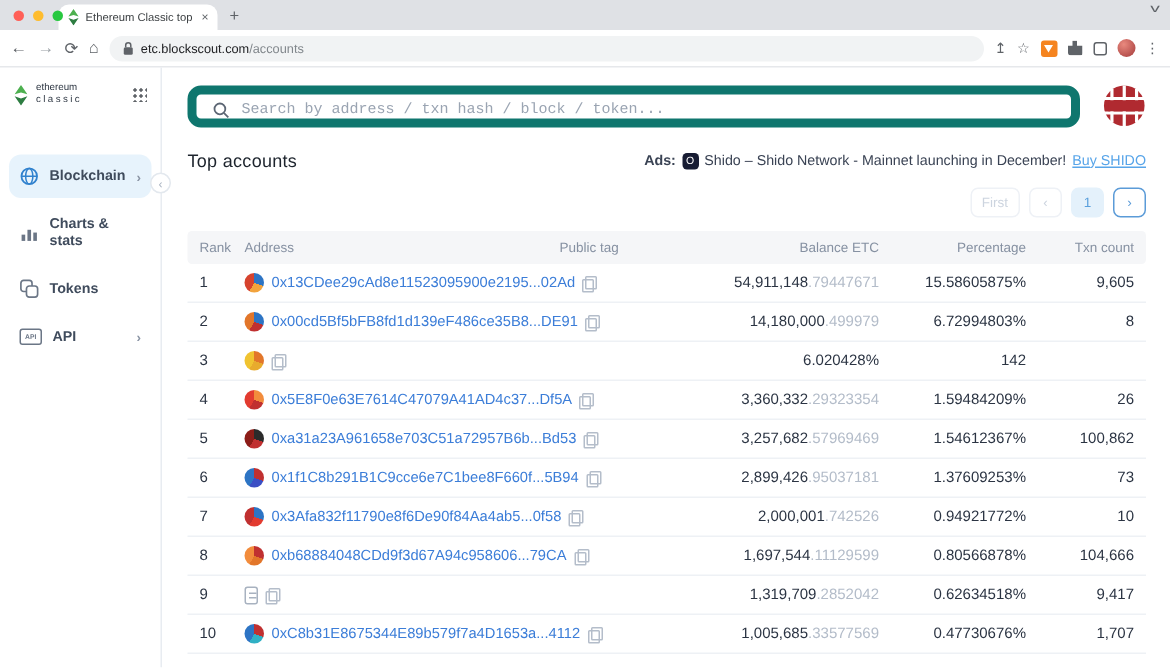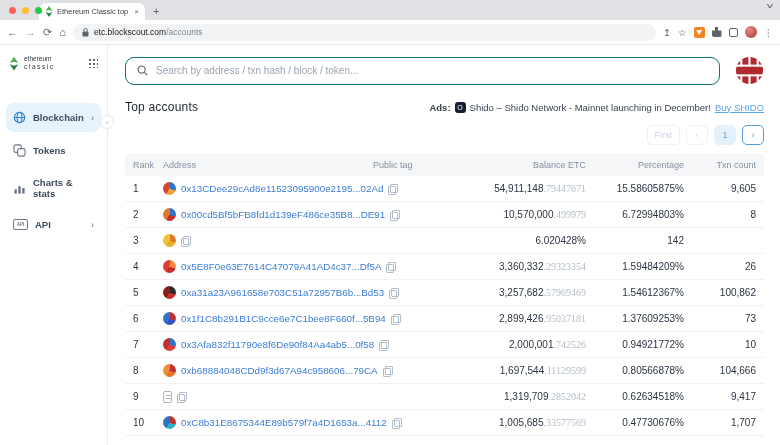--- a/index.html
+++ b/index.html
@@ -54,22 +54,22 @@
   .menu-item { display:flex; align-items:center; gap:7px; padding:8px 7px;
     border-radius:8px; font-size:9.5px; color:#3f4b5c; font-weight:bold; }
   .menu-item.active { background:#e7f3fc; }
   .menu-chevron { margin-left:auto; color:#8a94a4; font-size:9px; }
   .mi-icon { width:13px; height:13px; flex-shrink:0; }
   .api-badge { width:15px; height:11px; border:1px solid #6b7686; border-radius:2px;
     font-size:4.5px; color:#6b7686; display:flex; align-items:center; justify-content:center; font-weight:bold; }
 
   .content { flex:1; padding:11px 16px 0 17px; }
   .search-row { display:flex; align-items:center; gap:15px; }
-  .searchbar { flex:1; height:28px; border:1px solid #0f766e; border-radius:9px;
-    display:flex; align-items:center; padding:0 11px; gap:8px; }
+  .searchbar { flex:1; height:28px; border:6px solid #0f766e; border-radius:9px;
+    display:flex; align-items:flex-end; padding:0 11px; gap:8px;font-family:Liberation Mono, monospace; }
   .search-ph { font-size:10px; color:#9aa4b2; }
   .site-logo { width:29px; height:29px; flex-shrink:0; }
 
   .title-row { display:flex; align-items:center; justify-content:space-between; margin-top:15px; }
   .page-title { font-size:12px; font-weight:500; color:#1d242d; letter-spacing:.2px;
                 font-family:"Liberation Sans", sans-serif; }
   .ads { display:flex; align-items:center; gap:4px; font-size:9.5px; color:#3a4354; }
   .ads-label { font-weight:bold; }
   .shido-icon { width:11px; height:11px; background:#171c33; border-radius:3px;
     color:#fff; font-size:7px; display:flex; align-items:center; justify-content:center; }
@@ -92,21 +92,21 @@
   .identicon { width:13px; height:13px; border-radius:50%; flex-shrink:0; }
   .doc-icon { width:9px; height:12px; border:1px solid #a8b2c0; border-radius:2px; flex-shrink:0;
     background:linear-gradient(#a8b2c0,#a8b2c0) 2px 3px/5px 1px no-repeat,
                linear-gradient(#a8b2c0,#a8b2c0) 2px 6px/5px 1px no-repeat; }
   .addr-link { color:#3b7dd8; font-size:9.8px; text-decoration:none; }
   .copy-ic { width:9px; height:10px; position:relative; flex-shrink:0; }
   .copy-ic::before { content:""; position:absolute; left:0; top:2px; width:6px; height:7px;
     border:1px solid #b4bdca; border-radius:1px; background:#fff; }
   .copy-ic::after { content:""; position:absolute; left:2px; top:0; width:6px; height:7px;
     border:1px solid #b4bdca; border-radius:1px; }
-  .bal-dec, .txt-muted { color:#b3bcc9;font-family:Liberation Serif, serif; }
+  .bal-dec, .txt-muted { color:#b3bcc9; }
 </style>
 </head>
 <body>
 
 <div class="tabstrip">
   <div class="traffic">
     <span class="dot r"></span>
     <span class="dot y"></span>
     <span class="dot g"></span>
   </div>
@@ -164,32 +164,32 @@
         <svg class="mi-icon" viewBox="0 0 14 14">
           <circle cx="7" cy="7" r="5.6" fill="none" stroke="#3182ce" stroke-width="1.3"></circle>
           <ellipse cx="7" cy="7" rx="2.6" ry="5.6" fill="none" stroke="#3182ce" stroke-width="1.1"></ellipse>
           <line x1="1.4" y1="7" x2="12.6" y2="7" stroke="#3182ce" stroke-width="1.1"></line>
         </svg>
         <span>Blockchain</span>
         <span class="menu-chevron">›</span>
       </div>
       <div class="menu-item">
         <svg class="mi-icon" viewBox="0 0 14 14">
-          <rect x="1" y="1" width="8" height="8" rx="2" fill="none" stroke="#6b7686" stroke-width="1.2"></rect>
-          <rect x="5" y="5" width="8" height="8" rx="2" fill="#fff" stroke="#6b7686" stroke-width="1.2"></rect>
-        </svg>
-        <span>Tokens</span>
-      </div>
-      <div class="menu-item">
-        <svg class="mi-icon" viewBox="0 0 14 14">
           <rect x="1.5" y="8" width="2.6" height="4.5" fill="#6b7686"></rect>
           <rect x="5.7" y="4.5" width="2.6" height="8" fill="#6b7686"></rect>
           <rect x="9.9" y="6.5" width="2.6" height="6" fill="#6b7686"></rect>
         </svg>
         <span>Charts &amp; stats</span>
+      </div>
+      <div class="menu-item">
+        <svg class="mi-icon" viewBox="0 0 14 14">
+          <rect x="1" y="1" width="8" height="8" rx="2" fill="none" stroke="#6b7686" stroke-width="1.2"></rect>
+          <rect x="5" y="5" width="8" height="8" rx="2" fill="#fff" stroke="#6b7686" stroke-width="1.2"></rect>
+        </svg>
+        <span>Tokens</span>
       </div>
       <div class="menu-item">
         <span class="api-badge">API</span>
         <span>API</span>
         <span class="menu-chevron">›</span>
       </div>
     </div>
   </div>
 
   <div class="content">
@@ -257,21 +257,21 @@
 
   <div class="tr">
     <div>2</div>
     <div class="addr-cell">
       <span class="identicon" style="background: conic-gradient(from 210deg, rgb(226, 118, 42) 0deg, rgb(226, 118, 42) 42%, rgb(45, 116, 196) 42%, rgb(45, 116, 196) 72%, rgb(192, 48, 48) 72%, rgb(192, 48, 48) 100%);"></span>
 
       <a class="addr-link" href="#">0x00cd5Bf5bFB8fd1d139eF486ce35B8...DE91</a>
       <span class="copy-ic"></span>
     </div>
     <div></div>
-    <div class="c-right"><span>10,570,000</span><span class="bal-dec">.499979</span></div>
+    <div class="c-right"><span>14,180,000</span><span class="bal-dec">.499979</span></div>
     <div class="c-right">6.72994803%</div>
     <div class="c-right">8</div>
   </div>
 
   <div class="tr">
     <div>3</div>
     <div class="addr-cell">
       <span class="identicon" style="background: conic-gradient(from 210deg, rgb(240, 195, 48) 0deg, rgb(240, 195, 48) 42%, rgb(226, 118, 42) 42%, rgb(226, 118, 42) 72%, rgb(232, 171, 45) 72%, rgb(232, 171, 45) 100%);"></span>
 
       <span class="copy-ic"></span>

